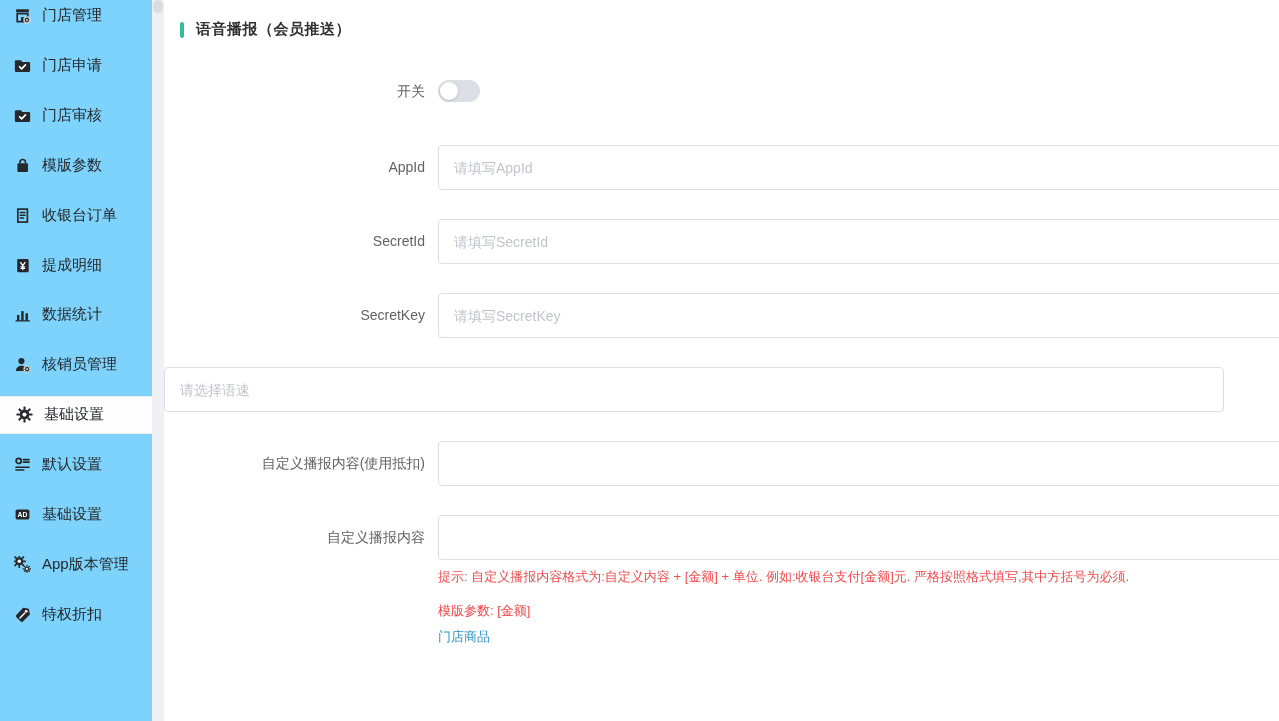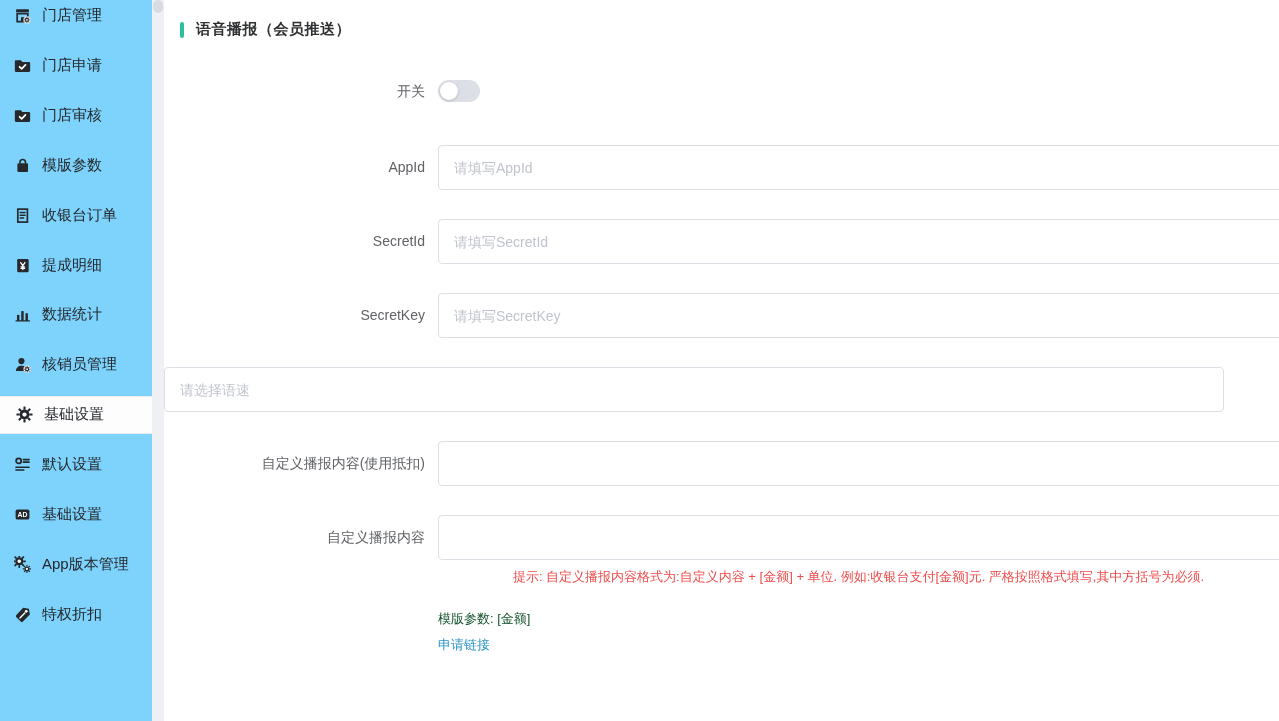--- a/index.html
+++ b/index.html
@@ -42,22 +42,22 @@
     border-radius:4px;padding:0 15px;font-size:14px;color:#606266;outline:none;
     background:#fff;font-family:inherit;}
   .tinput::placeholder{color:#c0c4cc;}
 
   .switch{width:42px;height:22px;border-radius:11px;background:#dcdfe6;position:relative;
     cursor:pointer;border:none;padding:0;}
   .switch .knob{position:absolute;top:2px;left:2px;width:18px;height:18px;border-radius:50%;
     background:#fff;box-shadow:0 1px 3px rgba(0,0,0,.18);}
 
   .hintline{font-size:13px;line-height:18px;}
-  .hint-red{color:var(--hint-red);margin-top:8px;text-align:center;}
-  .hint-gray{color:#14532d;margin-top:24px;}
+  .hint-red{color:var(--hint-red);margin-top:8px;}
+  .hint-gray{color:#ef4444;margin-top:16px;}
   .hint-link{color:var(--link-blue);margin-top:8px;cursor:pointer;display:inline-block;}
 </style>
 </head>
 <body>
 
 <svg width="0" height="0" style="position:absolute">
   <defs>
     <g id="gear8">
       <circle cx="8" cy="8" r="4.6"></circle>
       <rect x="7" y="0.4" width="2" height="3.2" rx="0.6"></rect>
@@ -250,19 +250,19 @@
           <input class="tinput" type="text" value="" style="">
         </div>
       </div>
 
       <div class="form-row">
         <label class="form-label">自定义播报内容</label>
         <div class="form-control">
           <input class="tinput" type="text" value="" style="">
           <div class="hintline hint-red">提示: 自定义播报内容格式为:自定义内容 + [金额] + 单位. 例如:收银台支付[金额]元. 严格按照格式填写,其中方括号为必须.</div>
           <div class="hintline hint-gray">模版参数: [金额]</div>
-          <a class="hintline hint-link">申请链接</a>
+          <a class="hintline hint-link">门店商品</a>
         </div>
       </div>
 
     </div>
   </main>
 </div>
 
 </body></html>

